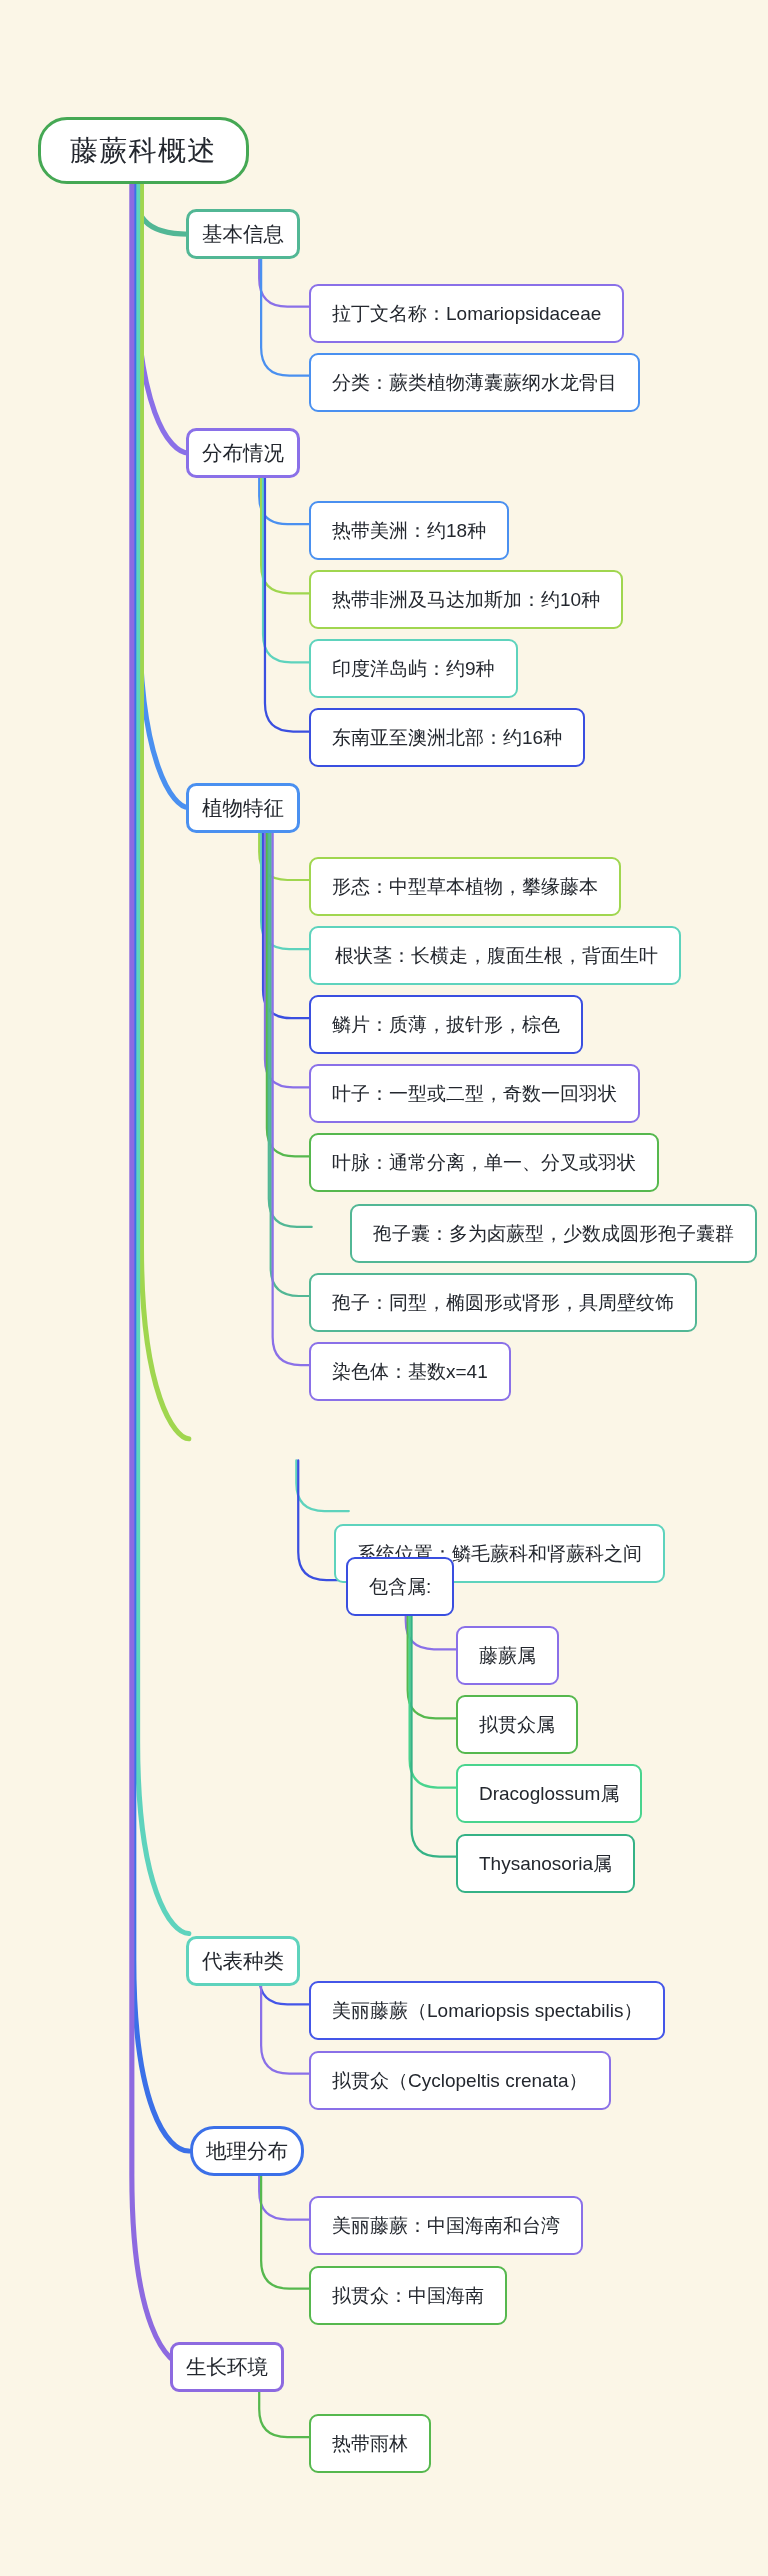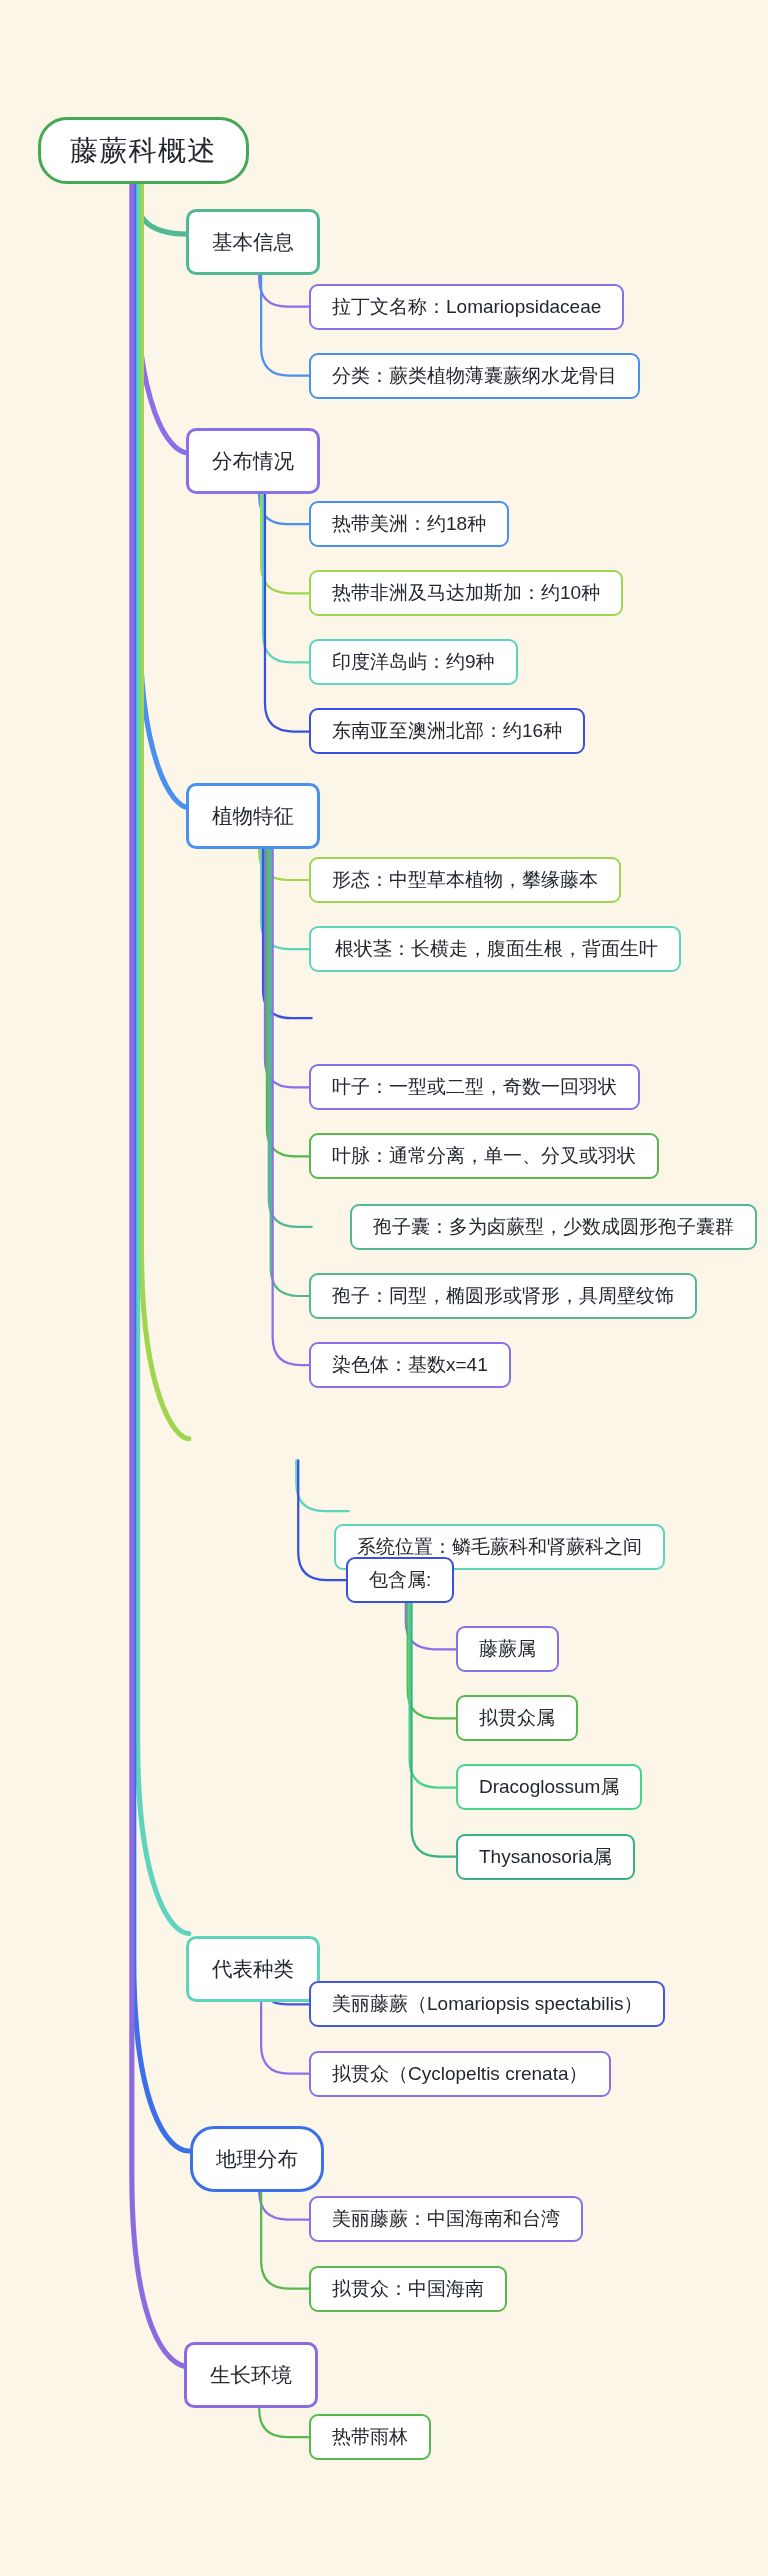--- a/index.html
+++ b/index.html
@@ -9,25 +9,25 @@
   .node{
     position:absolute;z-index:2;box-sizing:border-box;
     background:#ffffff;color:#23272e;white-space:nowrap;
     border-style:solid;display:flex;align-items:center;
   }
   .root{
     height:67px;border-width:3.8px;border-radius:29px;
     font-size:28px;padding:12px 29px;letter-spacing:1.3px;
   }
   .n1{
-    height:66px;border-width:3.2px;border-radius:10.2px;
-    font-size:20.5px;padding:0 23px;
+    height:50px;border-width:3.2px;border-radius:10.2px;
+    font-size:20.5px;padding:0 13px;
   }
   .n2{
-    height:46px;border-width:2.6px;border-radius:9px;
+    height:59px;border-width:2.6px;border-radius:9px;
     font-size:19px;padding:0 21px;
   }
 </style>
 </head>
 <body>
 
 <div id="canvas" style="background-color: rgb(251, 246, 231);">
 
   <svg id="links" width="768" height="2576" viewBox="0 0 1200 4025">
       <path d="M 210 282 C 210 337, 224 366, 295 366" fill="none" stroke="rgb(82, 183, 149)" stroke-width="8" stroke-linecap="round"></path>
@@ -72,20 +72,21 @@
 
   <div class="node n1" id="b1" style="left: 186px; top: 428px; border-color: rgb(138, 112, 232);">分布情况</div>
   <div class="node n2" id="b1c0" style="left: 309px; top: 501px; border-color: rgb(74, 144, 240);">热带美洲：约18种</div>
   <div class="node n2" id="b1c1" style="left: 309px; top: 570px; border-color: rgb(160, 214, 79);">热带非洲及马达加斯加：约10种</div>
   <div class="node n2" id="b1c2" style="left: 309px; top: 639px; border-color: rgb(94, 211, 189);">印度洋岛屿：约9种</div>
   <div class="node n2" id="b1c3" style="left: 309px; top: 708px; border-color: rgb(58, 79, 224);">东南亚至澳洲北部：约16种</div>
 
   <div class="node n1" id="b2" style="left: 186px; top: 783px; border-color: rgb(74, 144, 240);">植物特征</div>
   <div class="node n2" id="b2c0" style="left: 309px; top: 857px; border-color: rgb(160, 214, 79);">形态：中型草本植物，攀缘藤本</div>
   <div class="node n2" id="b2c1" style="left: 309px; top: 926px; border-color: rgb(94, 211, 189); padding-left: 24px;">根状茎：长横走，腹面生根，背面生叶</div>
+  <div class="node n2" id="b2c2" style="left: 309px; top: 995px; border-color: rgb(58, 79, 224);">鳞片：质薄，披针形，棕色</div>
   <div class="node n2" id="b2c3" style="left: 309px; top: 1064px; border-color: rgb(138, 112, 232);">叶子：一型或二型，奇数一回羽状</div>
   <div class="node n2" id="b2c4" style="left: 309px; top: 1133px; border-color: rgb(86, 184, 78);">叶脉：通常分离，单一、分叉或羽状</div>
   <div class="node n2" id="b2c5" style="left: 309px; top: 1204px; border-color: rgb(82, 183, 149); margin-left: 41px;">孢子囊：多为卤蕨型，少数成圆形孢子囊群</div>
   <div class="node n2" id="b2c6" style="left: 309px; top: 1273px; border-color: rgb(82, 183, 149);">孢子：同型，椭圆形或肾形，具周壁纹饰</div>
   <div class="node n2" id="b2c7" style="left: 309px; top: 1342px; border-color: rgb(138, 112, 232);">染色体：基数x=41</div>
 
   <div class="node n2" id="b3c0" style="left: 334px; top: 1488px; border-color: rgb(94, 211, 189); margin-top: 36px;">系统位置：鳞毛蕨科和肾蕨科之间</div>
   <div class="node n2" id="b3c1" style="left: 346px; top: 1557px; border-color: rgb(58, 79, 224);">包含属:</div>
   <div class="node n2" id="b3c1c0" style="left: 456px; top: 1626px; border-color: rgb(138, 112, 232);">藤蕨属</div>
   <div class="node n2" id="b3c1c1" style="left: 456px; top: 1695px; border-color: rgb(86, 184, 78);">拟贯众属</div>
@@ -93,17 +94,17 @@
   <div class="node n2" id="b3c1c3" style="left: 456px; top: 1834px; border-color: rgb(53, 178, 134);">Thysanosoria属</div>
 
   <div class="node n1" id="b4" style="left: 186px; top: 1908px; border-color: rgb(94, 211, 189); margin-top: 28px;">代表种类</div>
   <div class="node n2" id="b4c1" style="left: 309px; top: 2051px; border-color: rgb(138, 112, 232);">拟贯众（Cyclopeltis crenata）</div>
   <div class="node n2" id="b4c0" style="left: 309px; top: 1981px; border-color: rgb(68, 86, 232);">美丽藤蕨（Lomariopsis spectabilis）</div>
 
   <div class="node n1" id="b5" style="left: 190px; top: 2126px; border-color: rgb(59, 112, 232); border-radius: 24px;">地理分布</div>
   <div class="node n2" id="b5c0" style="left: 309px; top: 2196px; border-color: rgb(138, 112, 232);">美丽藤蕨：中国海南和台湾</div>
   <div class="node n2" id="b5c1" style="left: 309px; top: 2266px; border-color: rgb(86, 184, 78);">拟贯众：中国海南</div>
 
-  <div class="node n1" id="b6" style="left: 184px; top: 2342px; border-color: rgb(141, 106, 224);">生长环境</div>
+  <div class="node n1" id="b6" style="left: 170px; top: 2342px; border-color: rgb(141, 106, 224); border-radius: 9px;">生长环境</div>
   <div class="node n2" id="b6c0" style="left: 309px; top: 2414px; border-color: rgb(86, 184, 78);">热带雨林</div>
 
 </div>
 
 
 </body></html>

